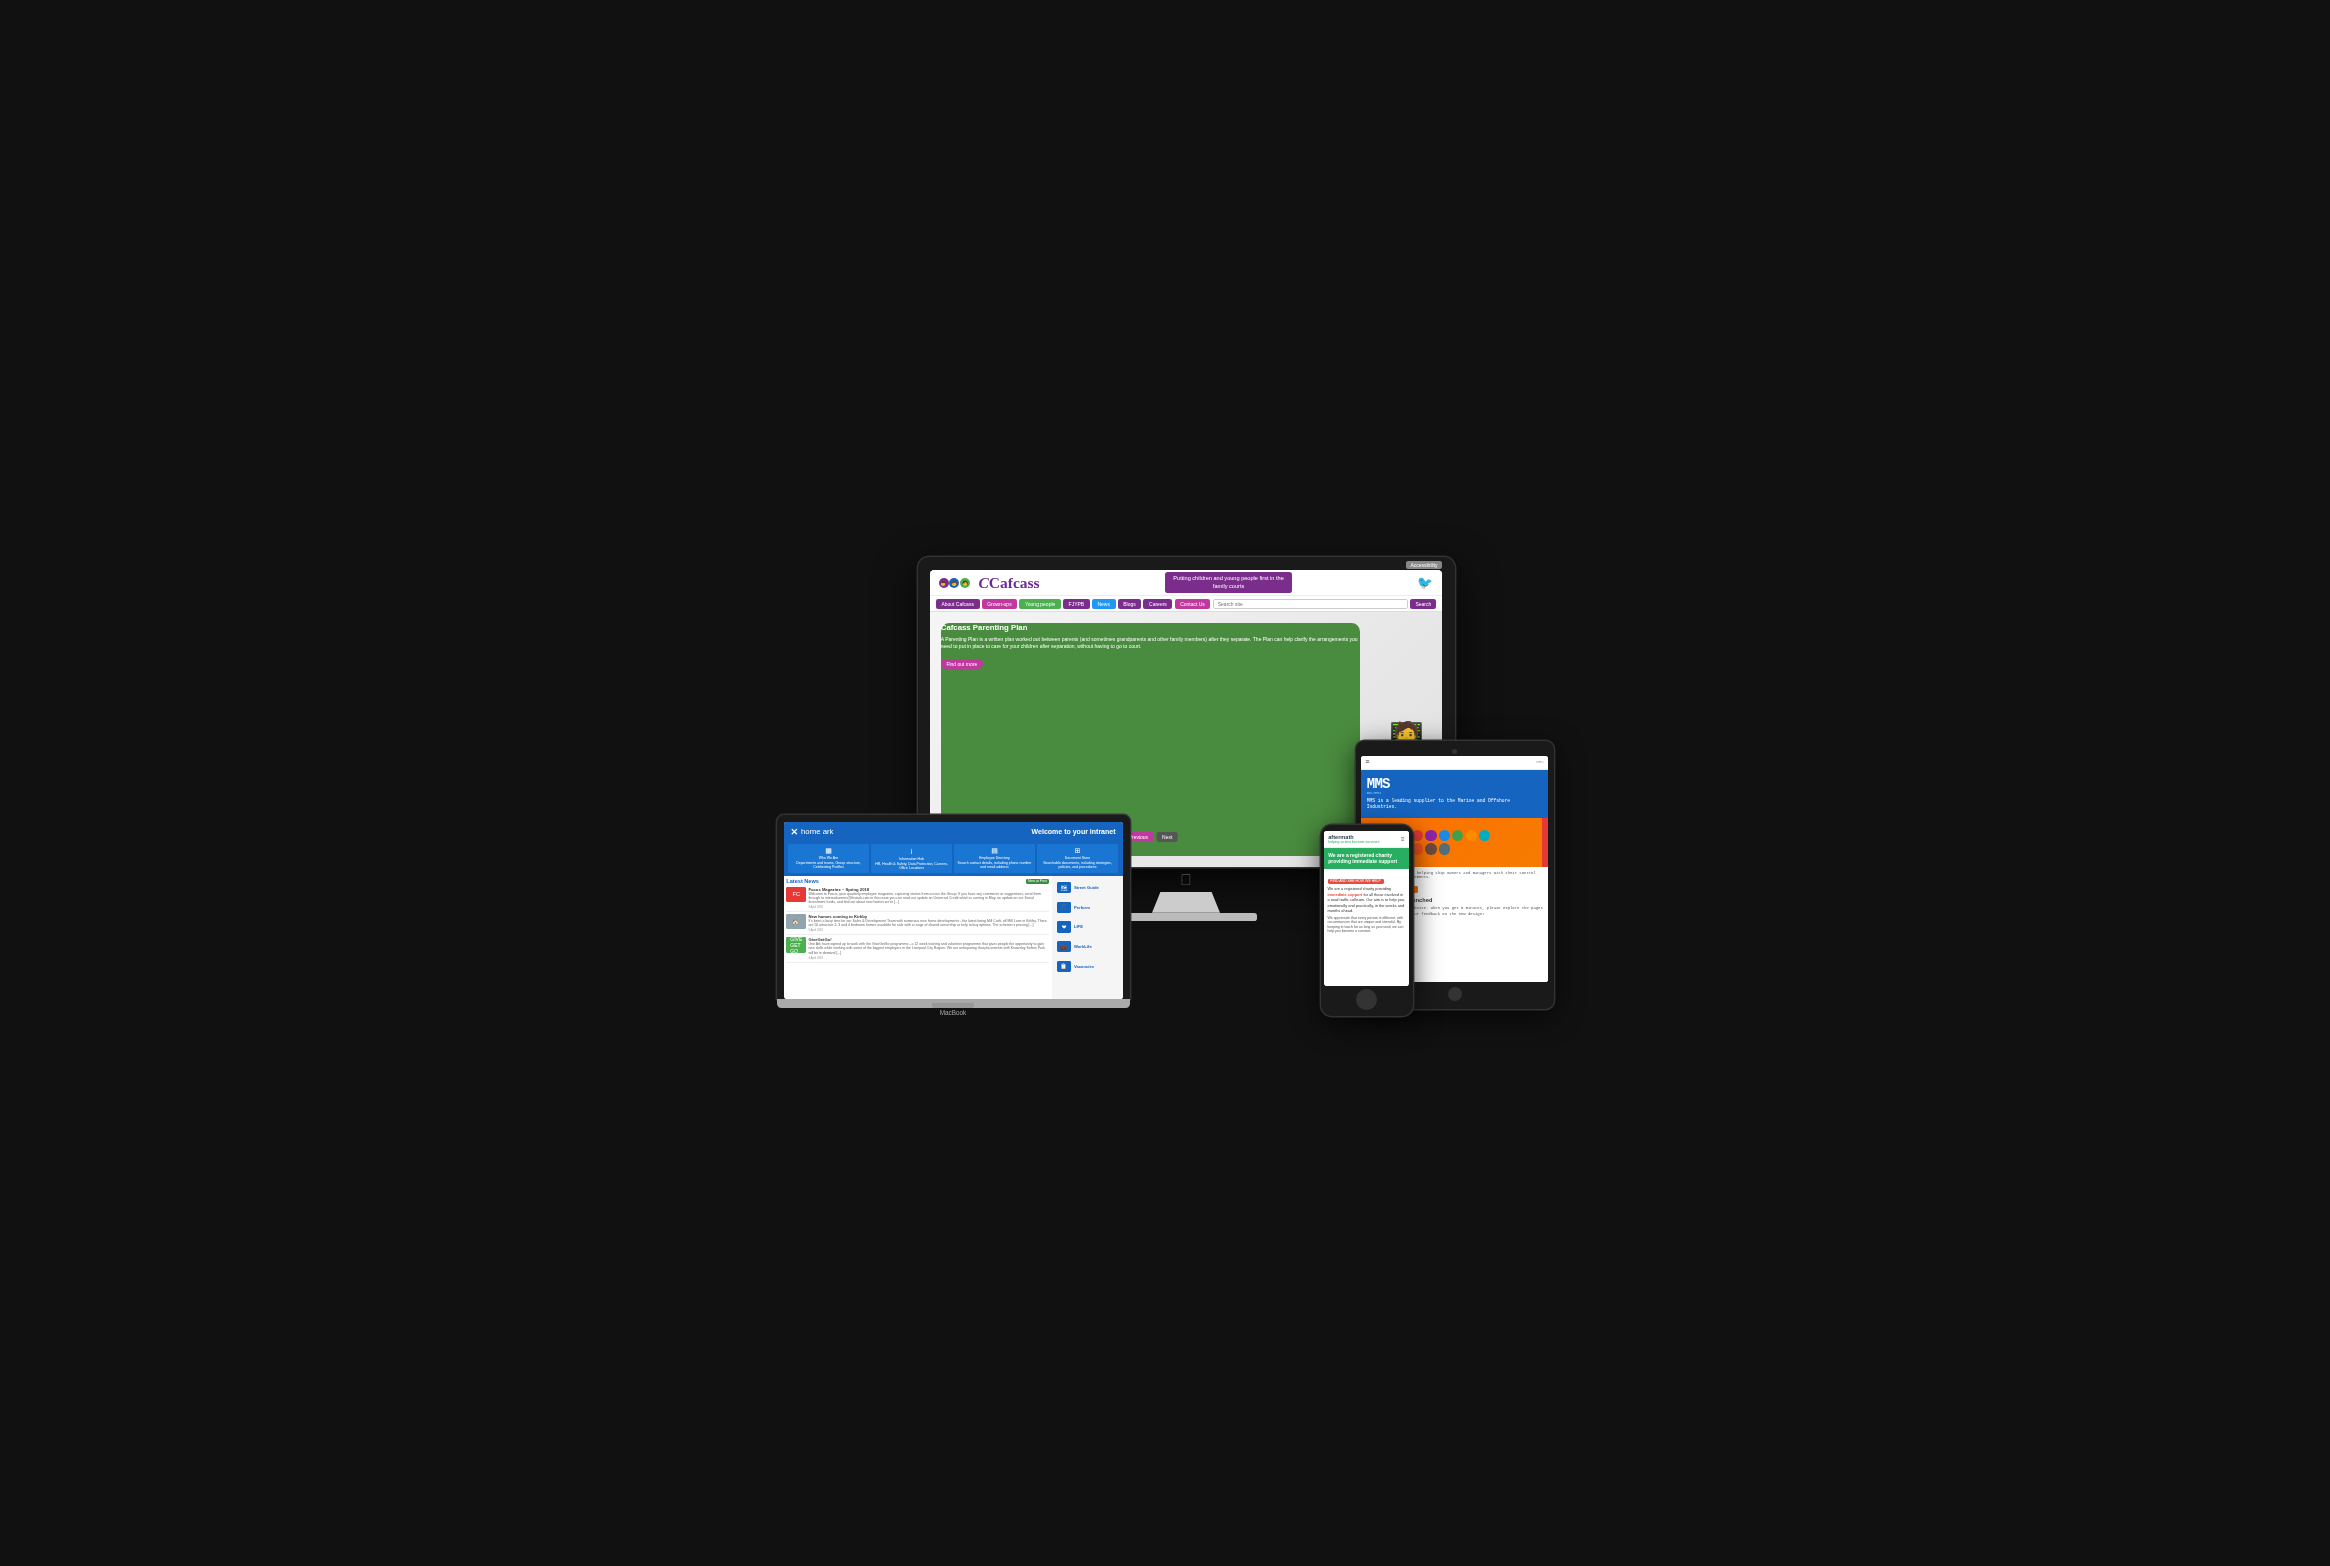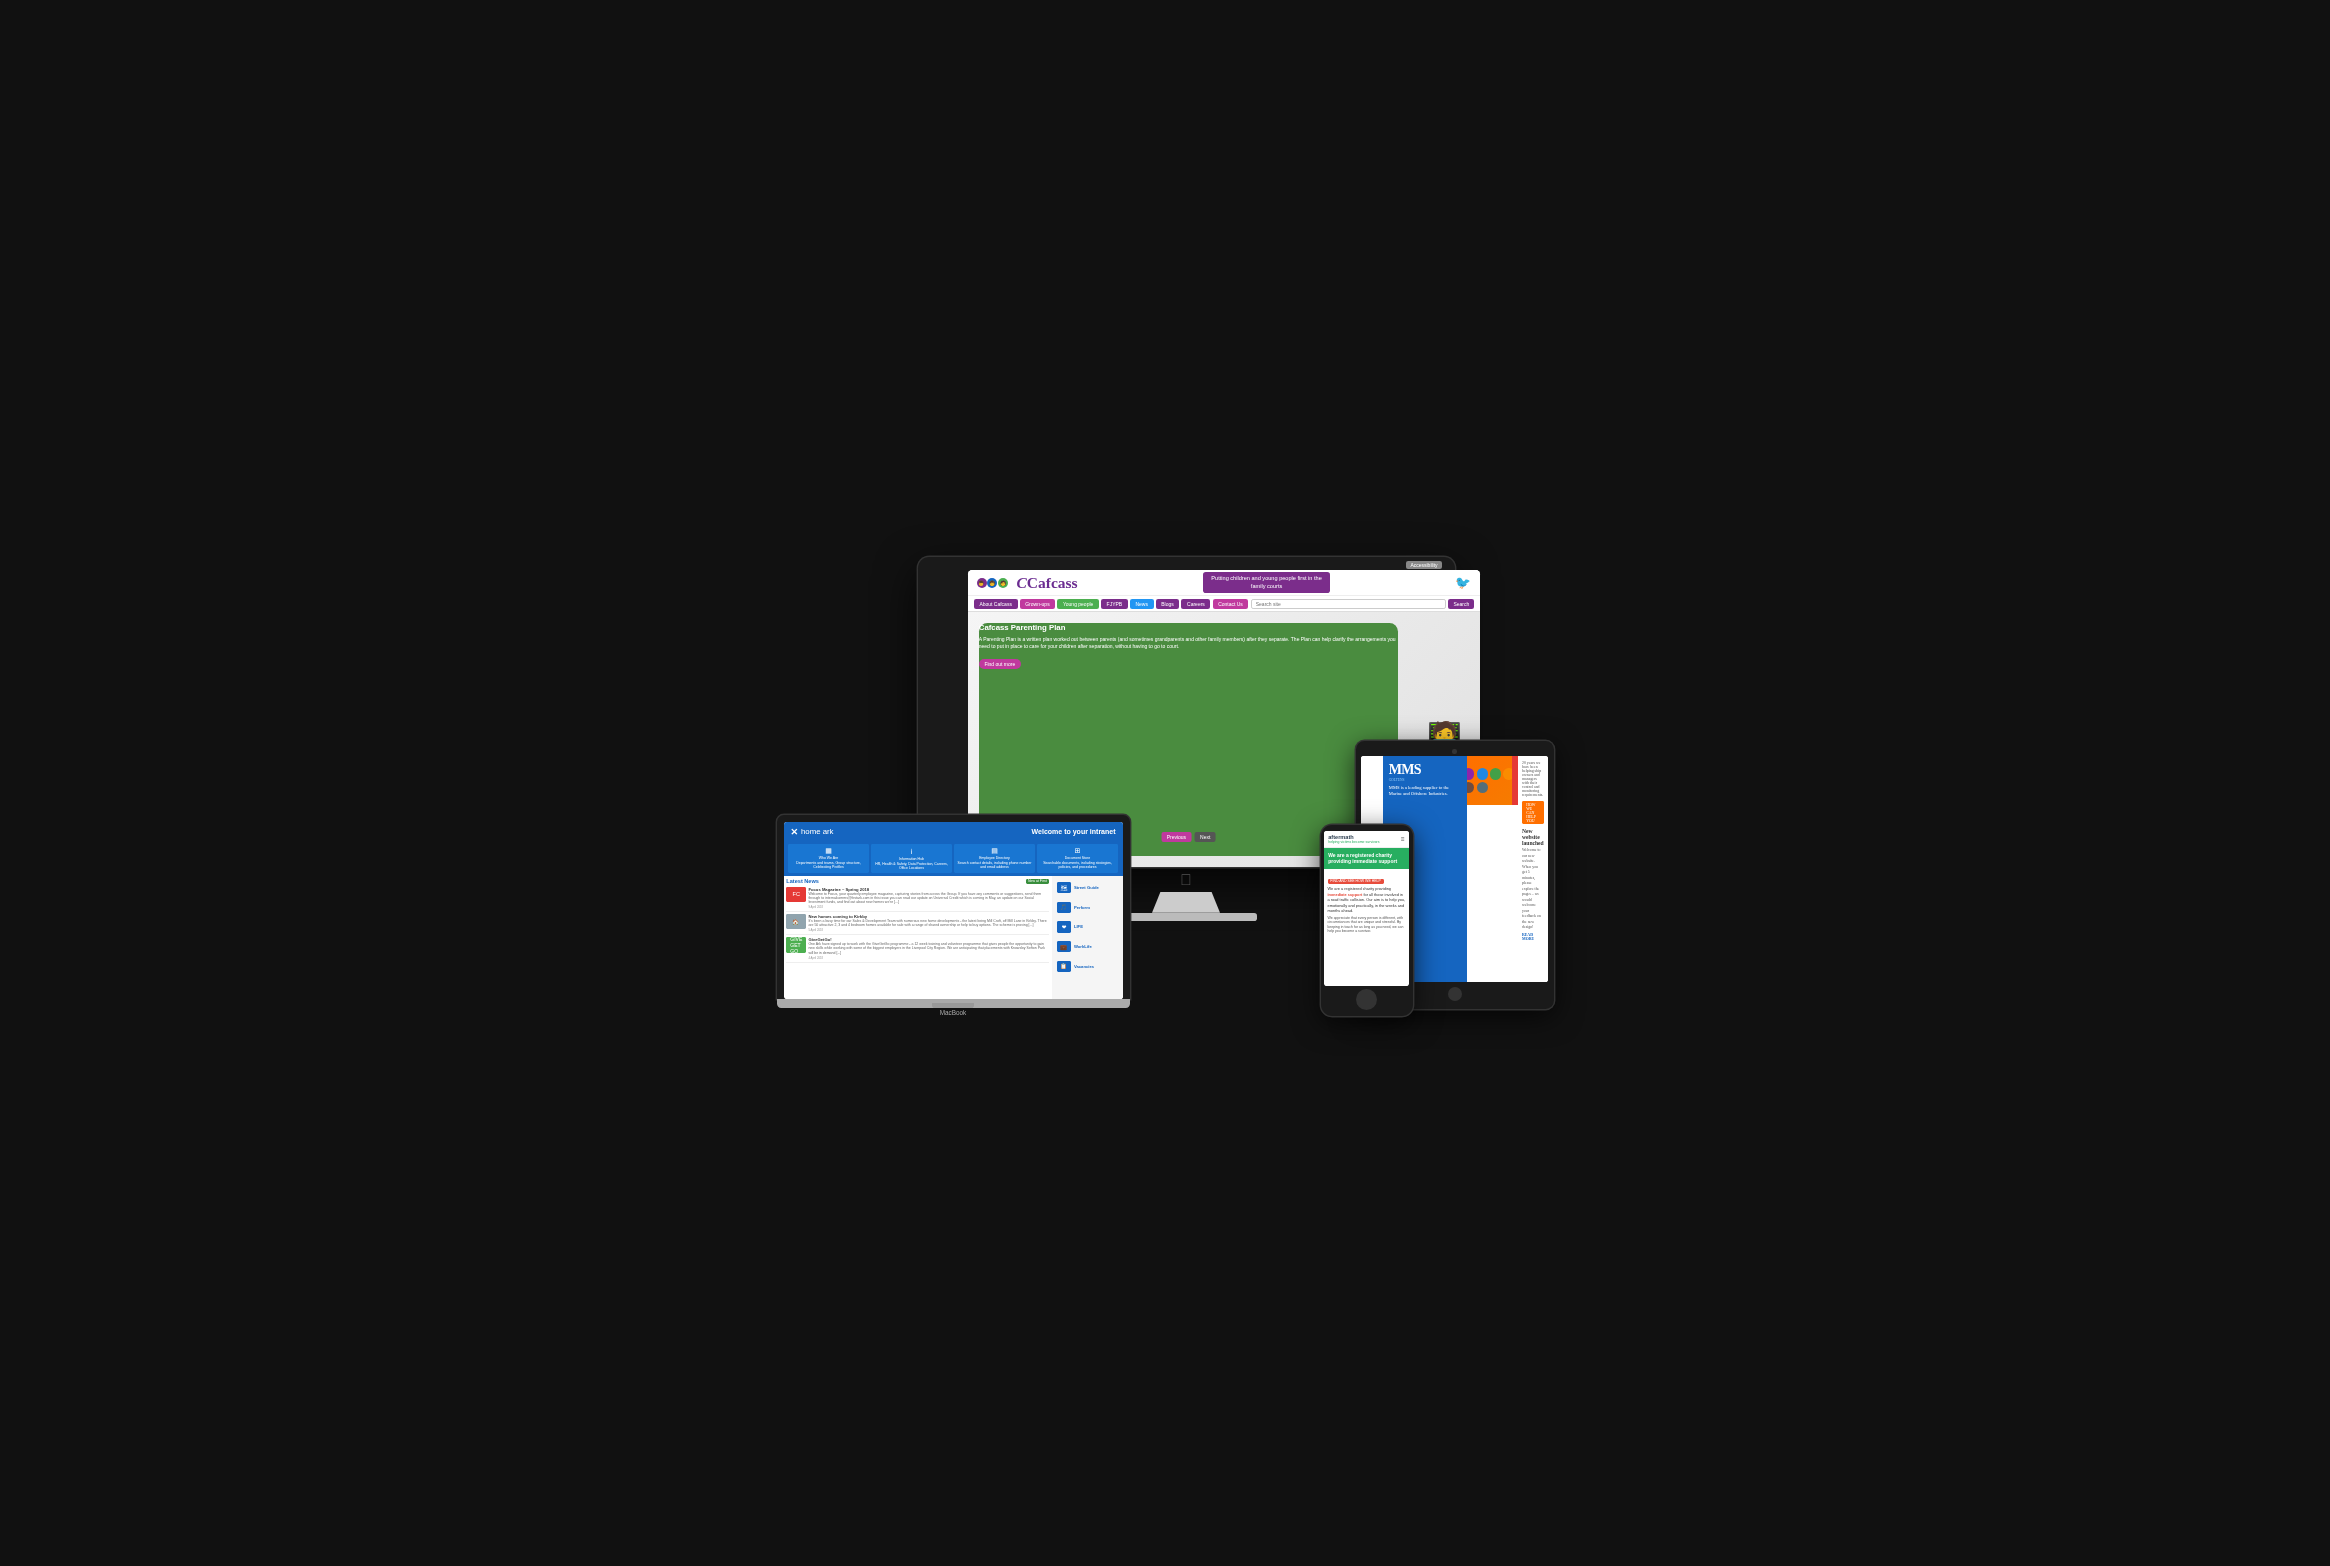--- a/index.html
+++ b/index.html
@@ -32,21 +32,20 @@
       border-radius: 11.3px 11.3px 0 0;
       padding: 12.7px 12.7px 0 12.7px;
       box-shadow: 0 0 0 1.4px #333, 0 14px 42px rgba(0,0,0,0.8);
     }
     .imac-screen {
       background: #fff;
       border-radius: 4.2px;
       overflow: hidden;
       width: 100%;
       height: 297px;
-      margin-left: 38px;
     }
     .imac-stand {
       background: #ccc;
       width: 85px;
       height: 21px;
       margin: 0 auto;
       clip-path: polygon(20% 0%, 80% 0%, 90% 100%, 10% 100%);
     }
     .imac-base {
       background: #bbb;
@@ -438,22 +437,22 @@
       background: #333;
       border-radius: 50%;
       margin: 0 auto 2.8px;
     }
 
     
     .mms-site {
       width: 100%;
       height: 100%;
       display: flex;
-      flex-direction: row;
-      font-family: Liberation Serif, serif;
+      flex-direction: column;
+      font-family: Liberation Mono, monospace;
     }
     .mms-topbar {
       background: #fff;
       padding: 2.1px 4.2px;
       display: flex;
       justify-content: space-between;
       align-items: center;
       border-bottom: 0.7px solid #eee;
     }
     .mms-menu-icon {

